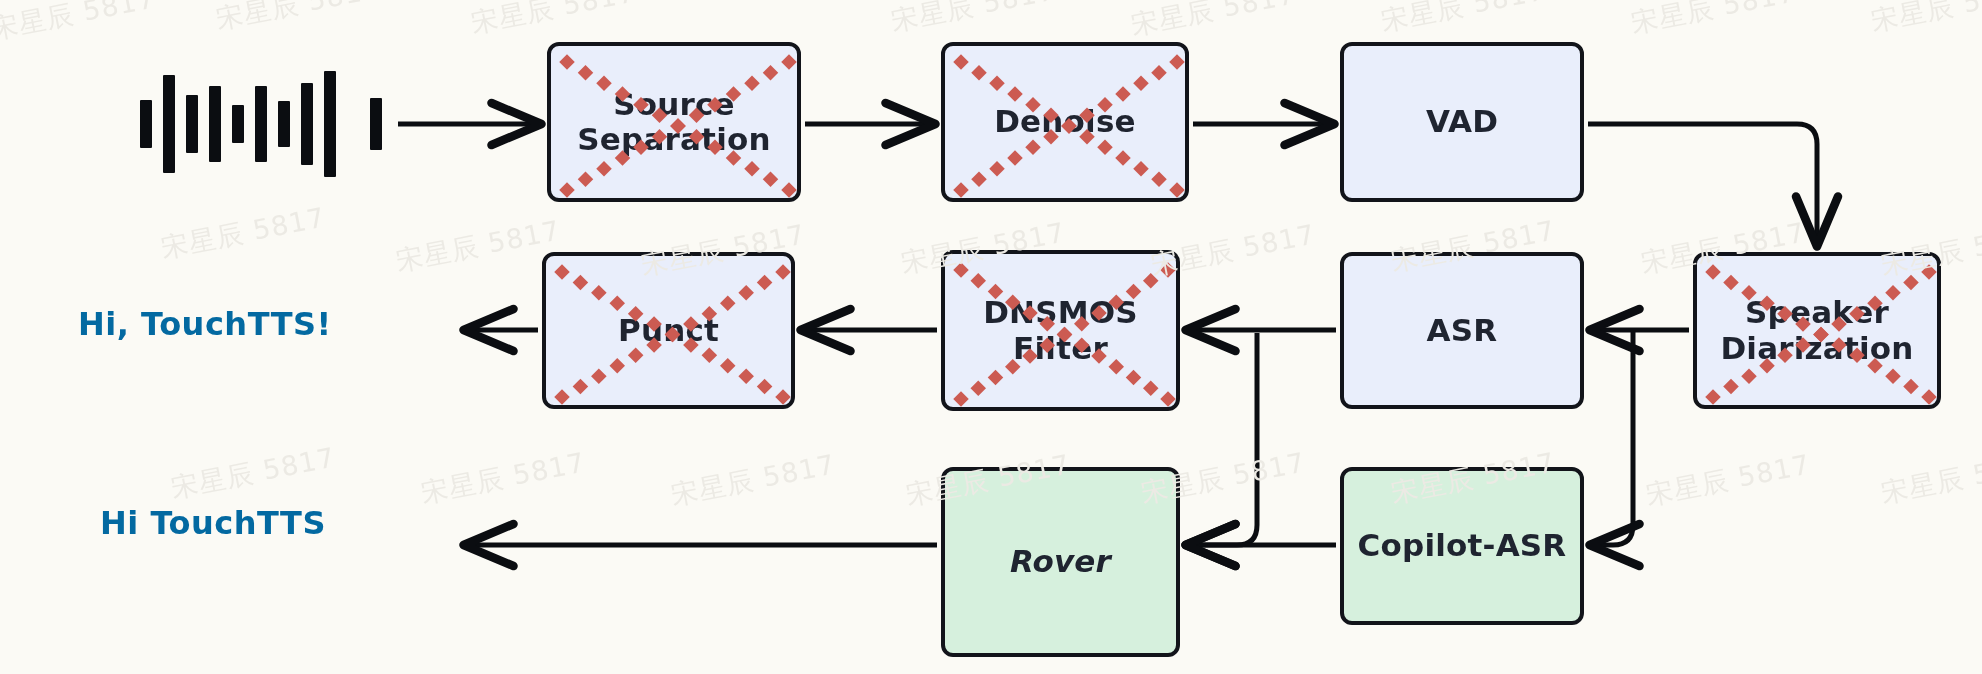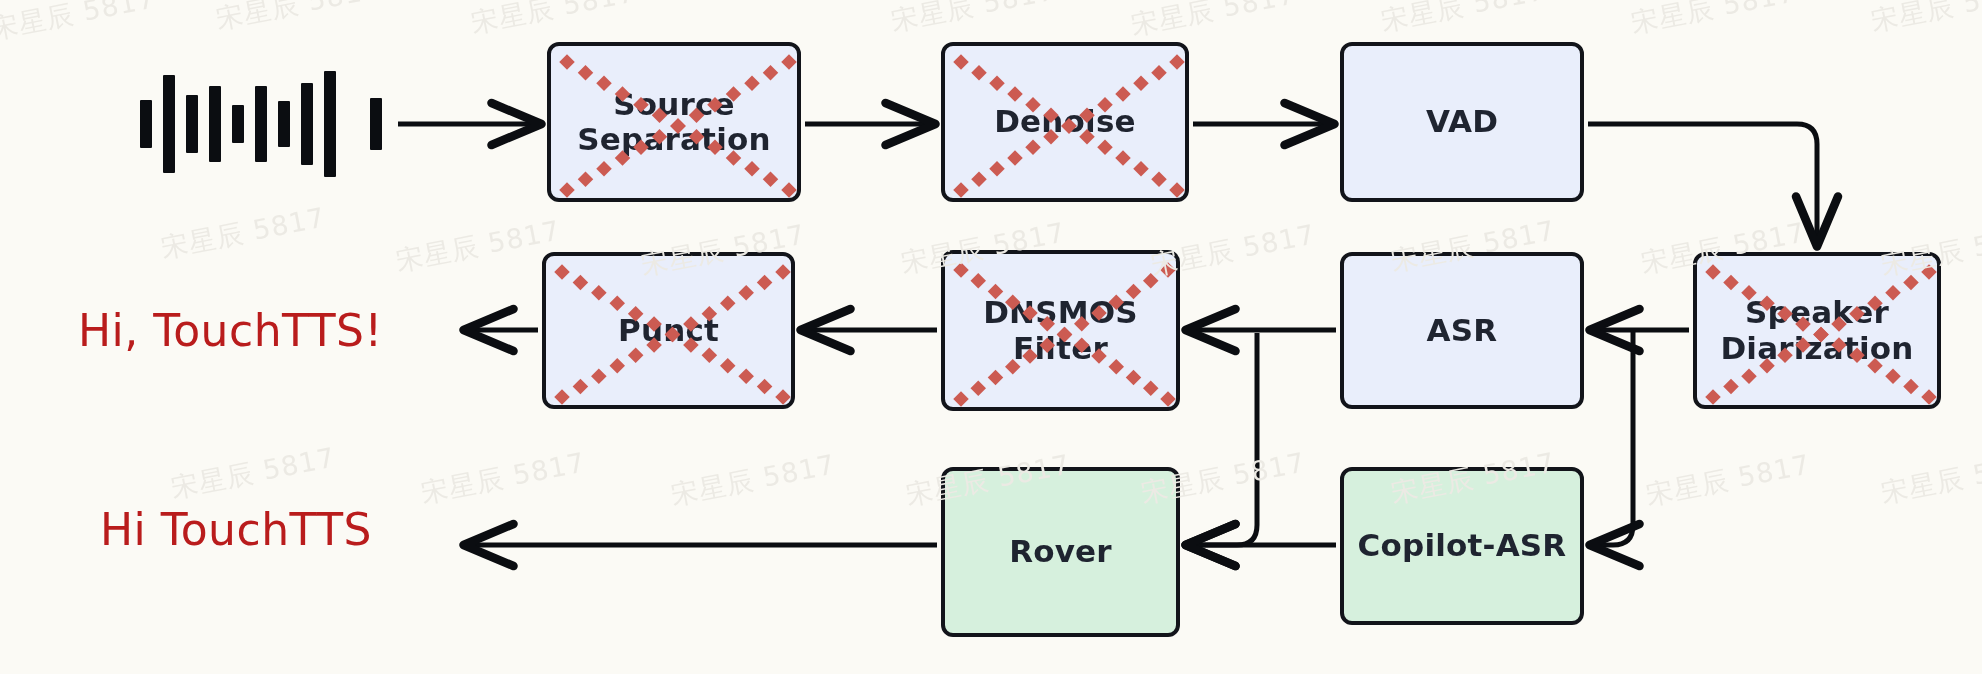--- a/index.html
+++ b/index.html
@@ -46,23 +46,23 @@
   .node.blue{background:#e9eefb;}
   .node.green{background:#d6f0dd;}
   .node .lbl{position:relative;z-index:2;white-space:pre-line;}
 
   
   .cross{position:absolute;inset:0;z-index:3;pointer-events:none;overflow:visible;}
 
   
   .ftext{
     position:absolute;
-    font-weight:400;
-    color:#b91c1c;
-    font-size:44px;
+    font-weight:700;
+    color:#0369a1;
+    font-size:32px;
     letter-spacing:.5px;
     white-space:nowrap;
     z-index:3;
   }
 
   
   .wave{position:absolute;z-index:3;}
   .wave .bar{position:absolute;background:#0b0d11;width:12px;border-radius:1px;}
 </style>
 </head>
@@ -305,21 +305,21 @@
           <rect x="84.16666666666669" y="93.83333333333333" width="11" height="11" fill="#cc5b52" transform="rotate(45 89.66666666666669 99.33333333333333)"></rect>
           <rect x="65.75" y="104.25" width="11" height="11" fill="#cc5b52" transform="rotate(45 71.25 109.75)"></rect>
           <rect x="47.333333333333314" y="114.66666666666667" width="11" height="11" fill="#cc5b52" transform="rotate(45 52.833333333333314 120.16666666666667)"></rect>
           <rect x="28.916666666666686" y="125.08333333333331" width="11" height="11" fill="#cc5b52" transform="rotate(45 34.416666666666686 130.58333333333331)"></rect>
           <rect x="10.5" y="135.5" width="11" height="11" fill="#cc5b52" transform="rotate(45 16 141)"></rect>
         </svg>
       </div>
       <div class="node green" style="left: 1340px; top: 467px; width: 244px; height: 158px; background: rgb(214, 240, 221); border-color: rgb(18, 20, 26);">
         <span class="lbl">Copilot-ASR</span>
       </div>
-      <div class="node green" style="left: 941px; top: 467px; width: 239px; height: 170px; background: rgb(214, 240, 221); border-color: rgb(18, 20, 26);">
+      <div class="node green" style="left: 941px; top: 467px; width: 239px; height: 190px; background: rgb(214, 240, 221); border-color: rgb(18, 20, 26); font-style: italic;">
         <span class="lbl">Rover</span>
       </div>
     </div>
 
   <div id="texts">
       <div class="ftext" style="left: 78px; top: 305px;">Hi, TouchTTS!</div>
       <div class="ftext" style="left: 100px; top: 504px;">Hi TouchTTS</div>
     </div>
 
 </div>

